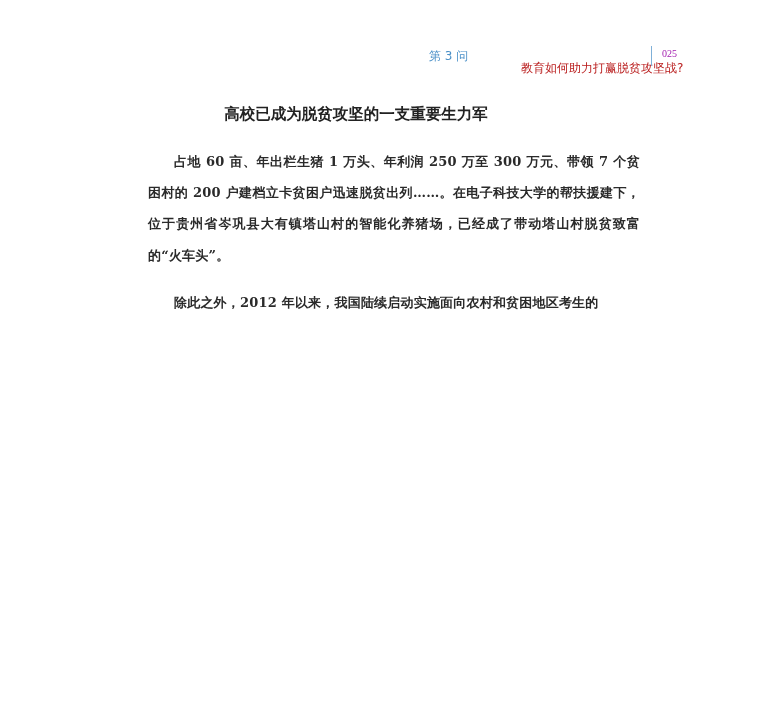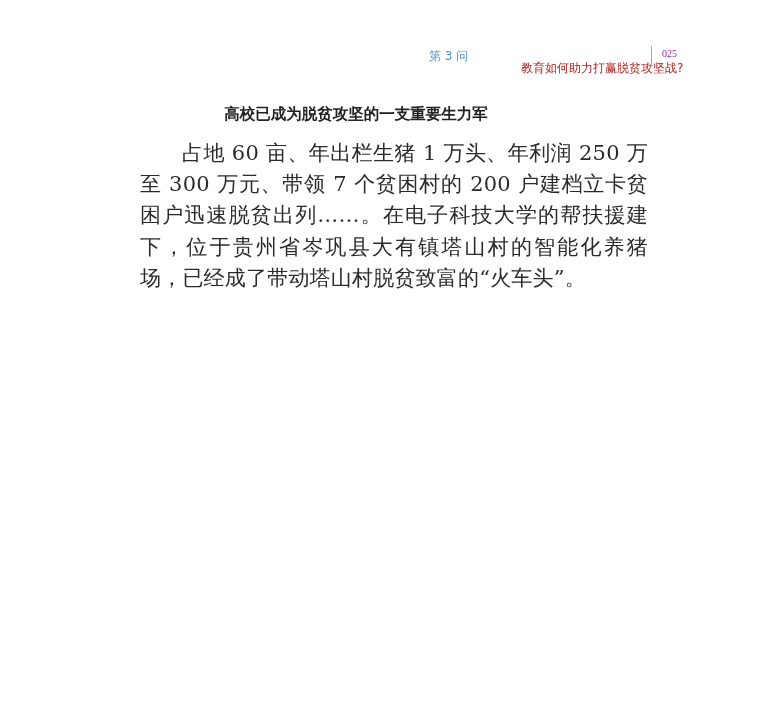--- a/index.html
+++ b/index.html
@@ -9,30 +9,31 @@
   .hdr-chapter { position: absolute; left: 429px; top: 0; font-family: "DejaVu Sans", sans-serif;
                  font-size: 12px; color: #4a90c8; white-space: nowrap; }
   .hdr-title { position: absolute; left: 477px; top: 12px; font-family: "DejaVu Sans", sans-serif;
                font-size: 12px; color: #b91c1c; white-space: nowrap; margin-left: 44px; }
   .hdr-sep { position: absolute; left: 651px; top: -2px; width: 1px; height: 20px; background: #7fb0d8; }
   .hdr-page { position: absolute; left: 662px; top: 0; font-family: "Liberation Serif", serif;
               font-size: 10px; color: #a21caf; }
   .section-title { position: absolute; top: 104px; left: 0; width: 712px; text-align: center;
                    font-family: "DejaVu Sans", sans-serif; font-weight: bold; font-size: 15.5px; color: #222; }
   .content { position: absolute; left: 132px; top: 130px; width: 524px; }
-  .para { margin: 8px; font-size: 21px; line-height: 31.2px; text-align: justify;
-          text-indent: 2em; letter-spacing: 0.2px; }
+  .para { margin: 16px; font-size: 13px; line-height: 31.2px; text-align: justify;
+          text-indent: 2em; letter-spacing: 0.2px; font-weight: bold; }
 </style>
 </head>
 <body>
 
 <div class="header">
   <span class="hdr-chapter">第 3 问</span>
   <span class="hdr-title">教育如何助力打赢脱贫攻坚战?</span>
   <span class="hdr-sep"></span>
   <span class="hdr-page">025</span>
 </div>
 
 <div class="section-title">高校已成为脱贫攻坚的一支重要生力军</div>
 
 <div class="content">
   <p class="para">占地 60 亩、年出栏生猪 1 万头、年利润 250 万至 300 万元、带领 7 个贫困村的 200 户建档立卡贫困户迅速脱贫出列……。在电子科技大学的帮扶援建下，位于贵州省岑巩县大有镇塔山村的智能化养猪场，已经成了带动塔山村脱贫致富的“火车头”。</p>
+  <p class="para">除此之外，2012 年以来，我国陆续启动实施面向农村和贫困地区考生的</p>
 </div>
 
 </body></html>

